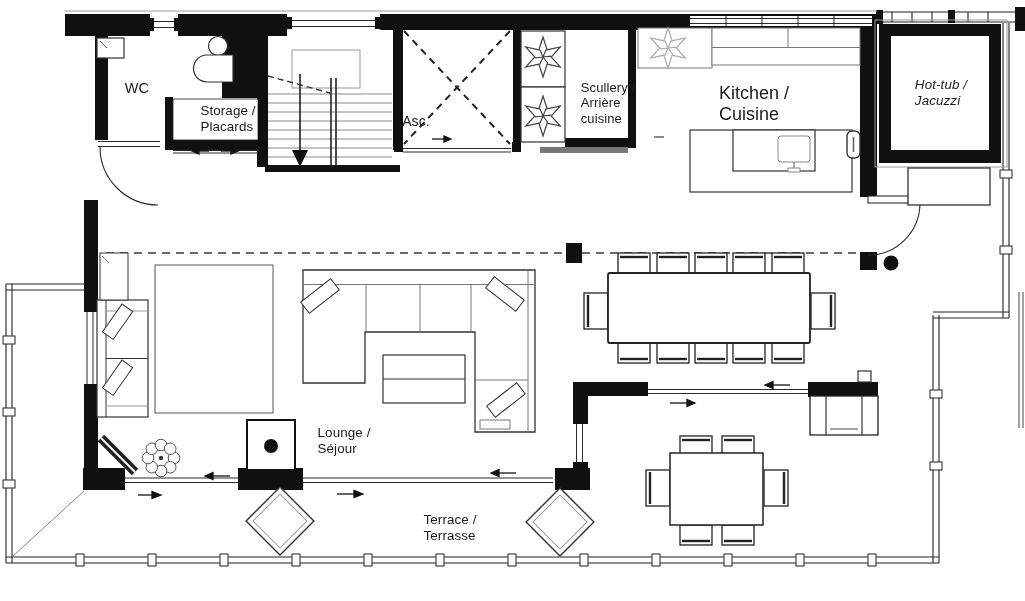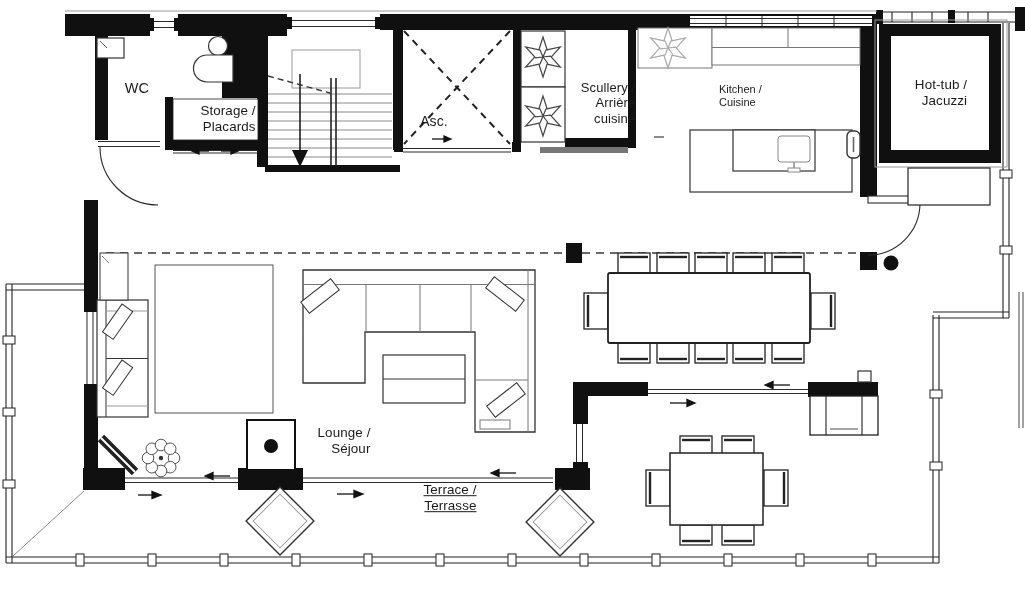--- a/index.html
+++ b/index.html
@@ -1,21 +1,21 @@
 <!DOCTYPE html>
 <html><head>
 <meta charset="utf-8">
 <style>
   html,body{margin:0;padding:0;background:#fff;}
   .plan{position:relative;width:1025px;height:601px;background:#ffffff;overflow:hidden;
         font-family:"Liberation Sans", sans-serif;}
   .plan svg{position:absolute;left:0;top:0;}
-  .lbl{position:absolute;transform:translate(-50%,-50%);white-space:pre-line;text-align:right;
+  .lbl{position:absolute;transform:translate(-50%,-50%);white-space:pre-line;text-align:left;
        font-size:13.4px;line-height:1.18;color:#1b1b1b;letter-spacing:.1px;}
-  .lbl-left{position:absolute;white-space:pre-line;text-align:left;font-size:11px;
+  .lbl-left{position:absolute;white-space:pre-line;text-align:left;font-size:18px;
        line-height:1.18;color:#1b1b1b;}
 </style>
 </head>
 <body>
 
 <div class="plan">
 <svg width="1025" height="601" viewBox="0 0 1025 601">
   <defs>
     <g id="chair-n">
           <rect x="0" y="0" width="32" height="20" fill="#fff" stroke="#222" stroke-width="1.3"></rect>
@@ -397,25 +397,25 @@
 
   <rect x="173" y="99" width="85" height="41" fill="#fff" stroke="#222" stroke-width="0.8"></rect>
 
   <rect x="100" y="253" width="28" height="47" fill="#fff" stroke="#333" stroke-width="1"></rect>
   <line x1="102" y1="256" x2="109" y2="263" stroke="#666" stroke-width="0.8"></line>
 </svg>
 
   <div class="lbl" style="left:137px;top:89px;font-size:14.5px;">WC</div>
   <div class="lbl" style="left:215px;top:119px;margin-left:13px;">Storage /
 Placards</div>
-  <div class="lbl" style="left:434px;top:121px;font-size:14px;">Asc.</div>
+  <div class="lbl" style="left:416px;top:121px;font-size:14px;">Asc.</div>
   <div class="lbl" style="left:594px;top:103px;font-size:13px;padding-left:28px;">Scullery /
 Arrière
 cuisine</div>
   <div class="lbl-left" style="left:719px;top:83px;">Kitchen /
 Cuisine</div>
-  <div class="lbl" style="left:941px;top:93px;">Hot-tub /
+  <div class="lbl" style="left:941px;top:93px;font-style:italic;">Hot-tub /
 Jacuzzi</div>
   <div class="lbl" style="left:344px;top:441px;">Lounge /
 Séjour</div>
-  <div class="lbl" style="left:450px;top:498px;text-decoration:underline;">Terrace /
+  <div class="lbl" style="left:450px;top:528px;">Terrace /
 Terrasse</div>
 </div>
 
 </body></html>

